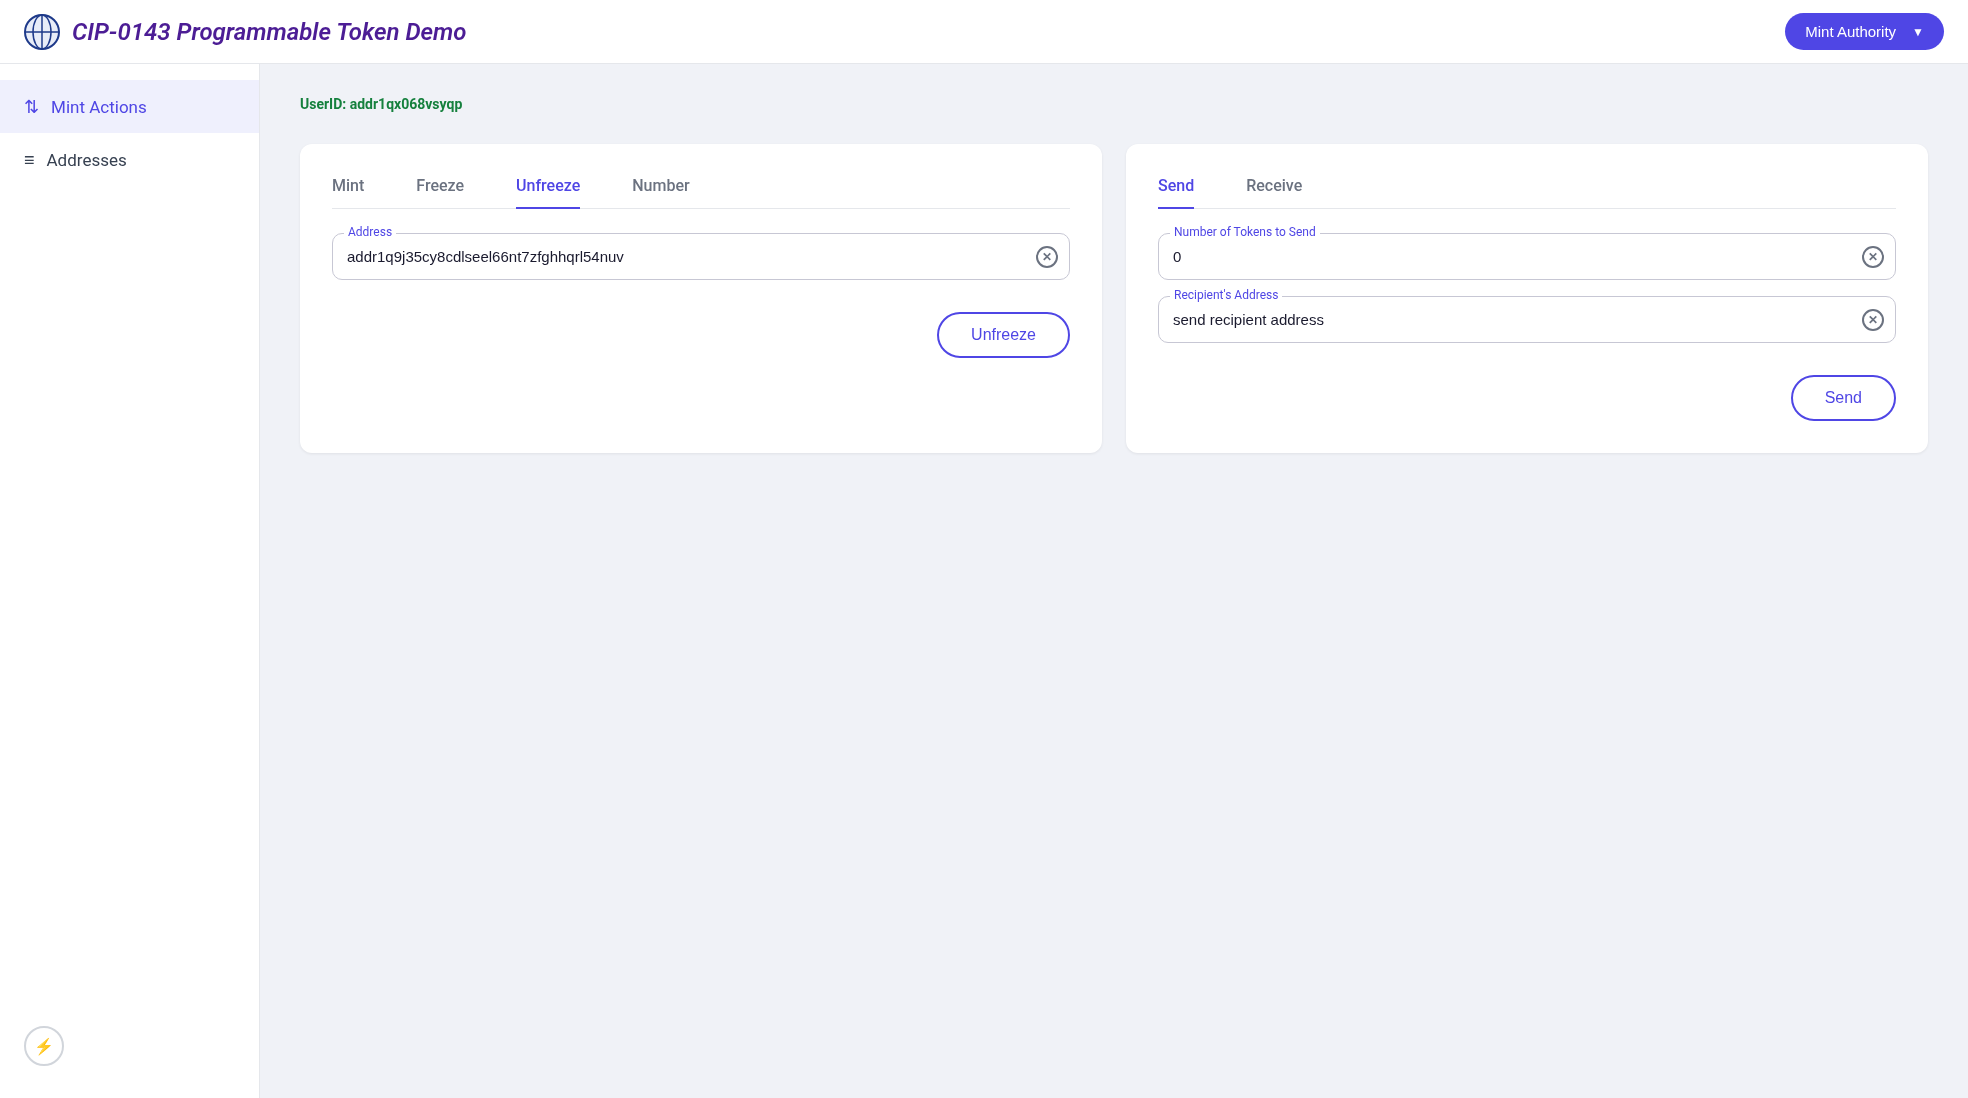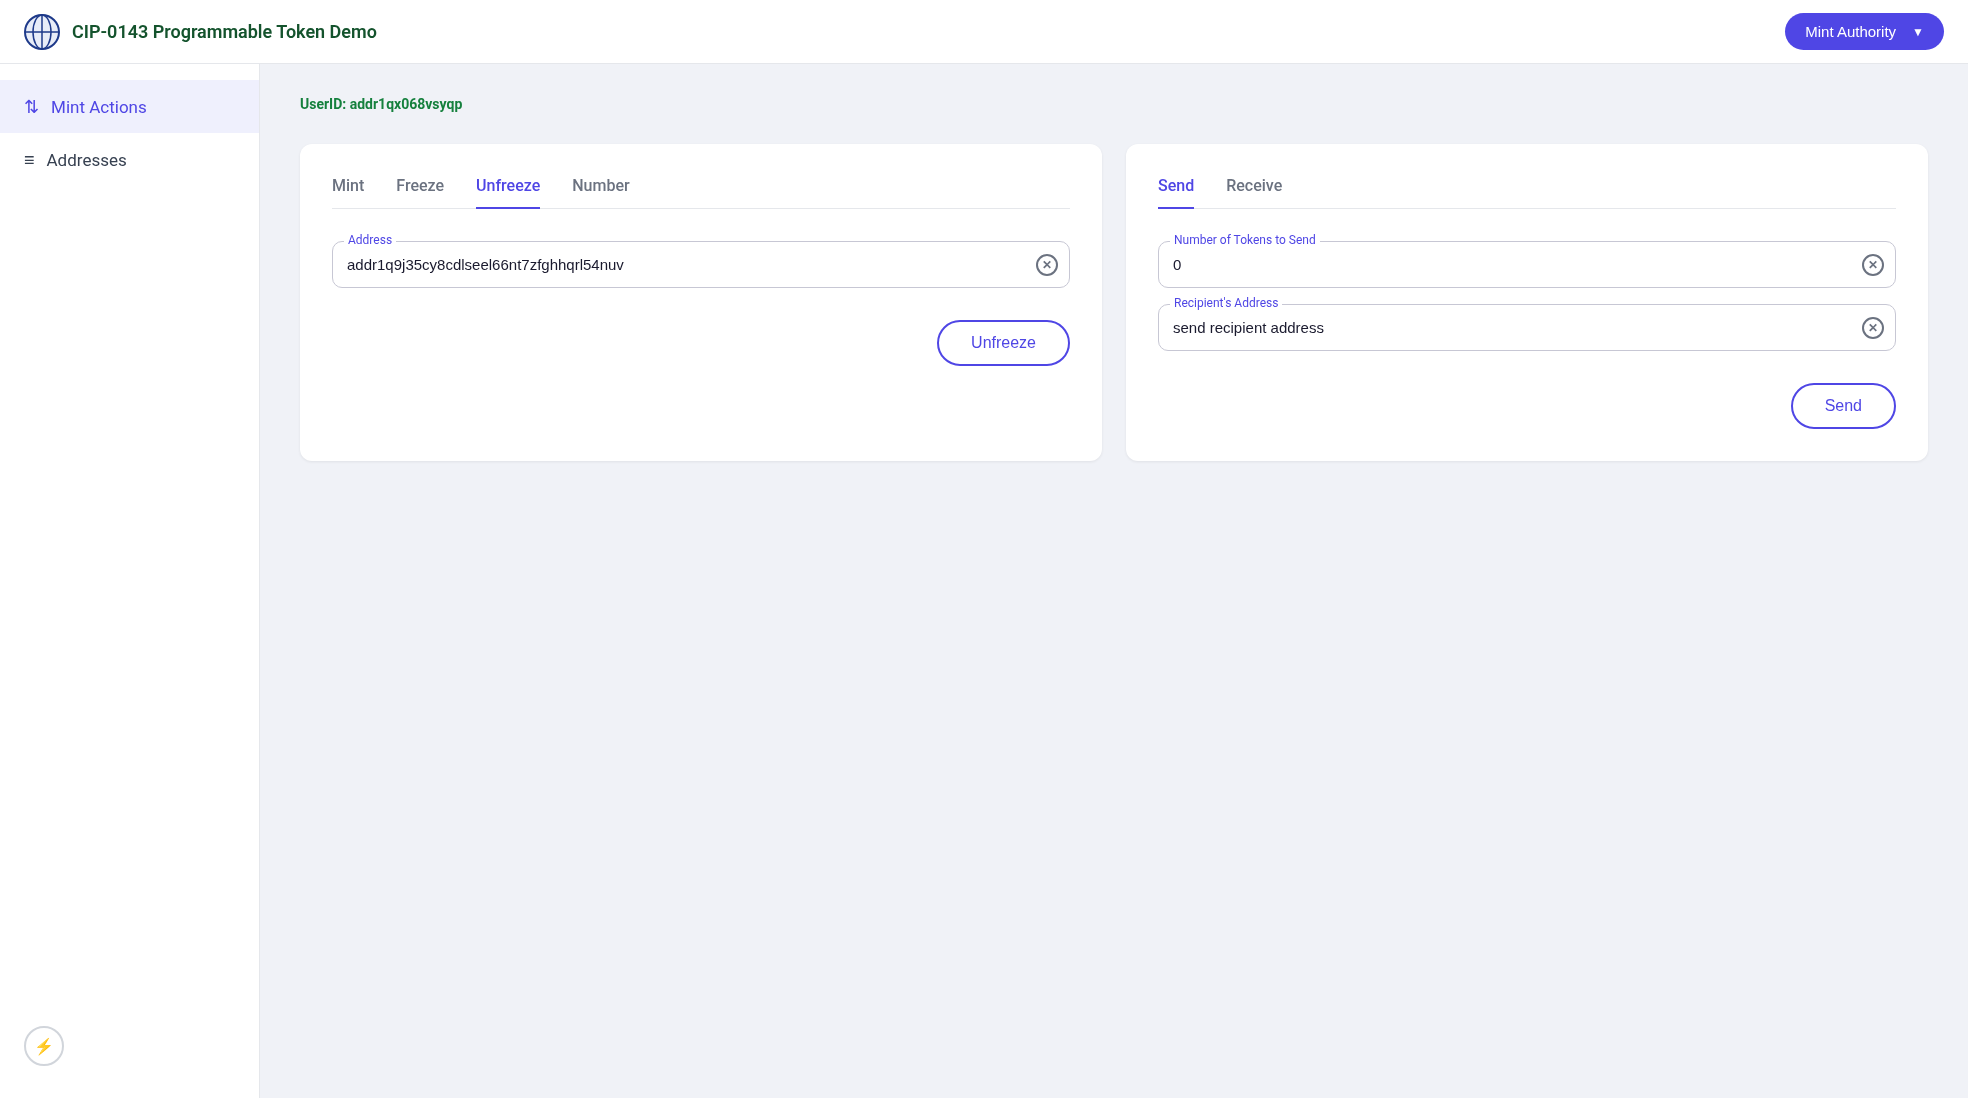--- a/index.html
+++ b/index.html
@@ -27,23 +27,24 @@
     .header-left {
       display: flex;
       align-items: center;
       gap: 12px;
     }
     .header-logo {
       width: 36px;
       height: 36px;
     }
     .header-title {
-      font-size: 18px;
+      font-size: 24px;
       font-weight: 600;
-      color: #14532d;
+      color: #4c1d95;
+      font-style: italic;
     }
     .header-right {
       display: flex;
       align-items: center;
     }
     .mint-authority-btn {
       background: #4f46e5;
       color: white;
       border: none;
       border-radius: 24px;
@@ -164,22 +165,22 @@
     .card {
       background: white;
       border-radius: 12px;
       padding: 32px;
       box-shadow: 0 1px 3px rgba(0,0,0,0.07);
     }
 
     
     .tabs {
       display: flex;
-      gap: 32px;
-      margin-bottom: 32px;
+      gap: 52px;
+      margin-bottom: 24px;
       border-bottom: 1px solid #e5e7eb;
       padding-bottom: 0;
     }
     .tab {
       font-size: 16px;
       font-weight: 500;
       color: #6b7280;
       cursor: pointer;
       padding-bottom: 12px;
       border-bottom: 2px solid transparent;

